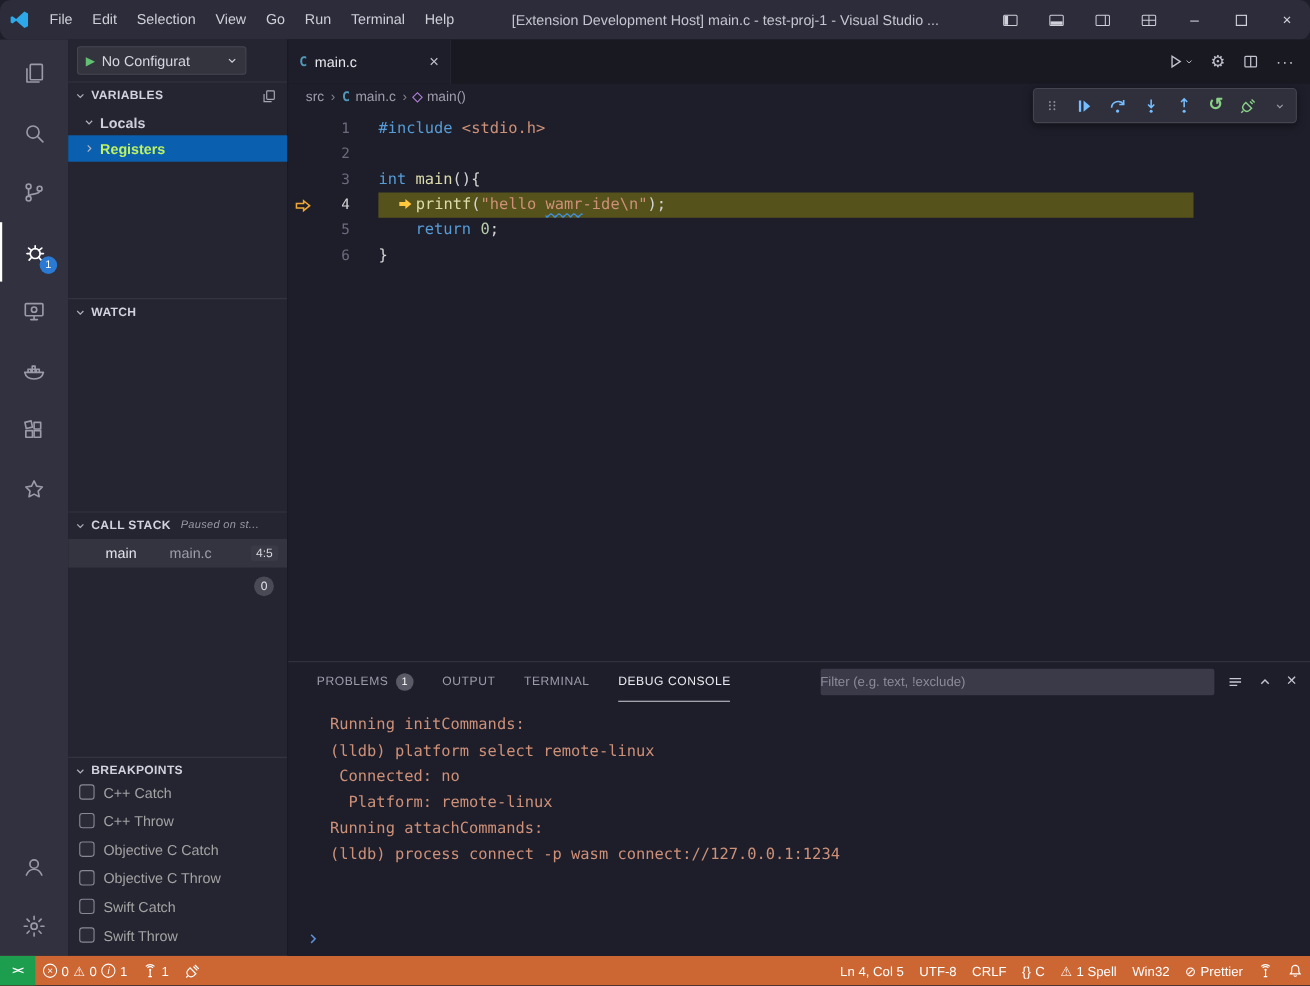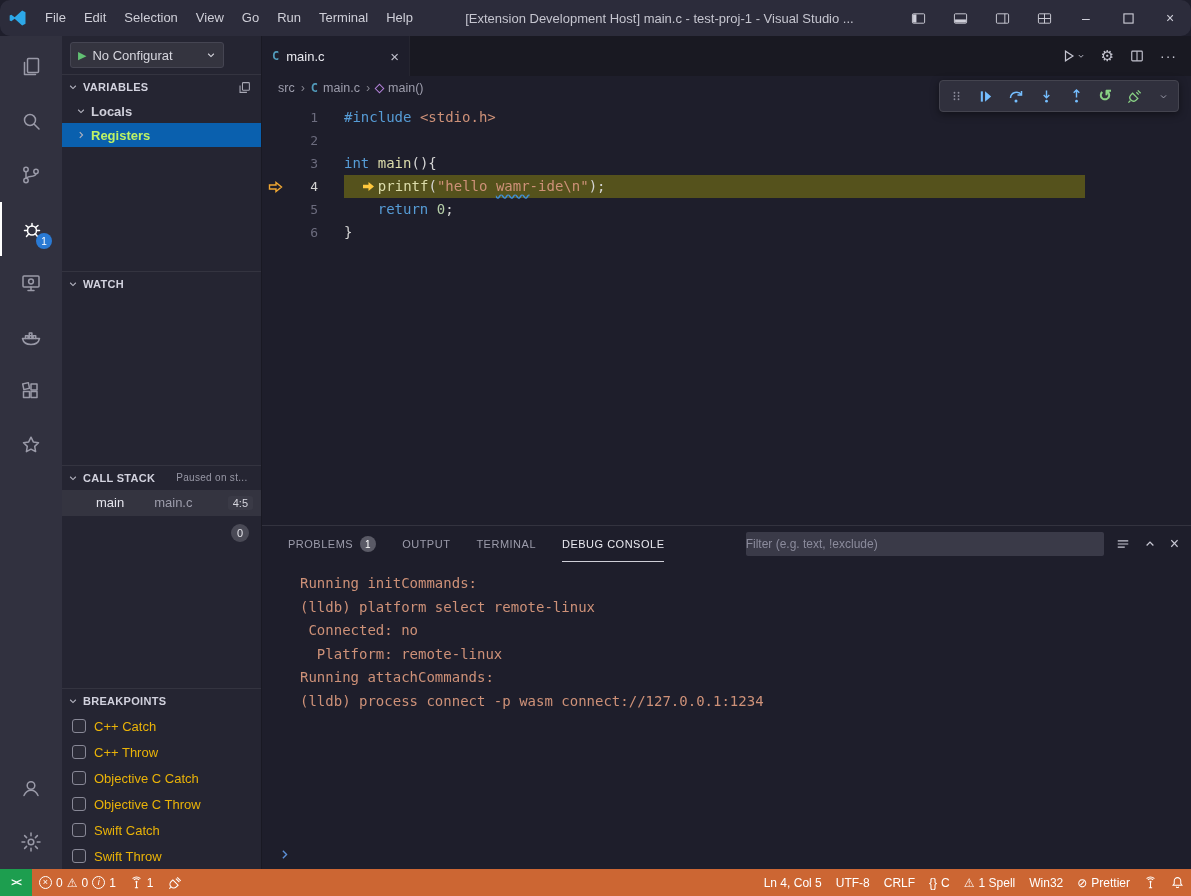--- a/index.html
+++ b/index.html
@@ -40,39 +40,39 @@
   .config-select { height:26px; background:#34343f; border:1px solid #454552;
     border-radius:3px; display:flex; align-items:center; gap:6px; padding:0 7px;
     width:154px; color:#d6d6de; }
   .config-select .play { color:#62c073; font-size:11px; }
   .config-select .lbl { flex:1; white-space:nowrap; overflow:hidden; }
   .sec { border-top:1px solid rgba(255,255,255,0.07); display:flex; flex-direction:column; }
   .sec-header { height:24px; display:flex; align-items:center; gap:5px;
     padding:0 4px 0 6px; font-size:11px; font-weight:bold; color:#d2d2de;
     letter-spacing:.3px; flex:none; }
   .sec-header .chev, .tree-row .chev { display:flex; color:#b4b4c0; }
-  .sec-hint { font-weight:normal; font-size:10px; color:#9898a6; margin-left:16px;
-    white-space:nowrap; overflow:hidden; text-overflow:ellipsis; max-width:78px; }
+  .sec-hint { font-weight:normal; font-size:10px; color:#9898a6; margin-left:4px;
+    white-space:nowrap; overflow:hidden; text-overflow:ellipsis; max-width:78px;font-style:italic; }
   .sec-sp { flex:1; }
   .hdr-icon { color:#a8a8b4; display:flex; margin-right:6px; }
   .tree-row { height:24px; display:flex; align-items:center; gap:5px; padding-left:14px;
     color:#cfcfda; }
   .tree-row.selected { background:#0a60ae; color:#bef264; }
   .sec-vars { height:198px; } .sec-watch { height:194px; } .sec-stack { height:224px; }
   .sec-bps { flex:1; }
   .stack-frame { height:26px; background:rgba(255,255,255,0.07); display:flex;
     align-items:center; padding:0 8px 0 34px; color:#e4e4ec; }
   .stack-frame .file { color:#9d9dab; margin-left:30px; flex:1; }
   .stack-loc { background:#3a3a46; color:#d6d6de; font-size:11px; padding:1px 5px;
     border-radius:3px; }
   .stack-badge-row { display:flex; justify-content:flex-end; padding:8px 12px; }
   .circle-badge { width:18px; height:18px; border-radius:50%; background:#4a4a56;
     color:#e4e4ea; font-size:11px; display:flex; align-items:center; justify-content:center; }
-  .bp-row { height:26px; display:flex; align-items:center; gap:8px; padding-left:10px;
-    color:#eab308; }
+  .bp-row { height:26px; display:flex; gap:8px; padding-left:10px;
+    color:#a3a3a3; }
   .cb { width:14px; height:14px; border:1px solid #888896; border-radius:3px;
     background:#2b2b37; flex:none; }
 
   
   .editor-region { flex:1; display:flex; flex-direction:column; min-width:0;
     position:relative; background:#1e1e2b; }
   .tabbar { height:40px; background:#191922; display:flex; flex:none; align-items:stretch; }
   .tab { width:148px; background:#1e1e2b; display:flex; align-items:center; gap:7px;
     padding:0 10px; font-size:13px; color:#e8e8ee; border-right:1px solid #252530; }
   .tab .close { margin-left:auto; color:#c0c0cc; font-size:15px; }
@@ -104,21 +104,21 @@
 
   .debug-toolbar { position:absolute; top:44px; right:12px; height:32px; background:#30303d;
     border:1px solid #44444f; border-radius:4px; box-shadow:0 2px 8px rgba(0,0,0,.45);
     display:flex; align-items:center; gap:15px; padding:0 10px; z-index:5; }
   .dt-btn { display:flex; align-items:center; color:#75beff; }
   .dt-btn.green { color:#89d185; font-weight:bold; }
   .dt-btn.grip { color:#8d8d9c; }
   .dt-chev { color:#a0a0ae; margin-left:2px; display:flex; }
 
   
-  .panel { height:344px; flex:none; border-top:1px solid #33333f; display:flex;
+  .panel { height:268px; flex:none; border-top:1px solid #33333f; display:flex;
     flex-direction:column; background:#1e1e2b; }
   .panel-header { height:36px; flex:none; display:flex; align-items:center;
     padding:0 12px 0 26px; }
   .ptabs { display:flex; gap:26px; height:100%; align-items:center; }
   .ptab { font-size:11px; letter-spacing:.5px; color:#9c9cab; display:flex;
     align-items:center; gap:7px; height:100%; }
   .ptab.active { color:#eaeaf0; box-shadow:inset 0 -1px 0 #cfcfd8; }
   .ptab-badge { background:#5a5a66; color:#fff; border-radius:50%; min-width:16px;
     height:16px; font-size:10px; display:flex; align-items:center; justify-content:center; }
   .pfilter { margin-left:auto; width:358px; height:24px; background:#3a3a48; border:none;

